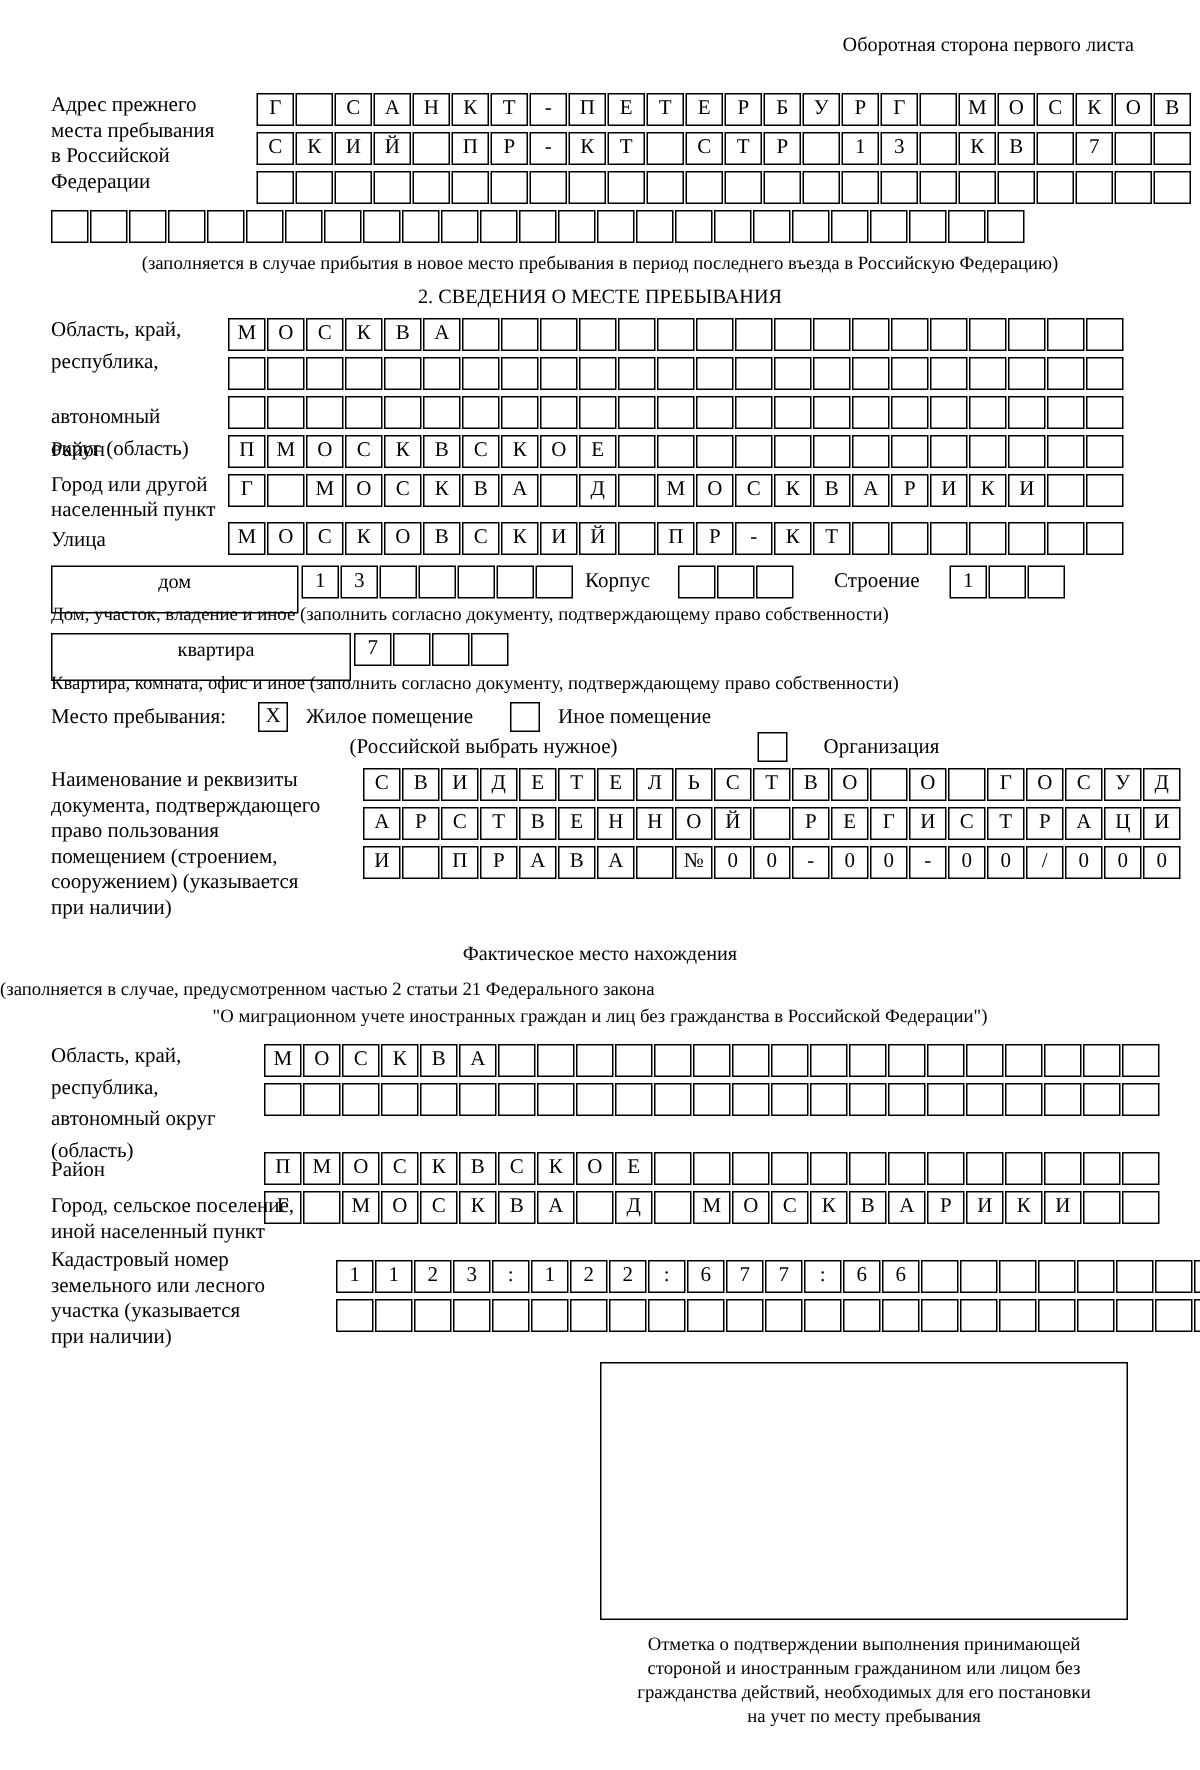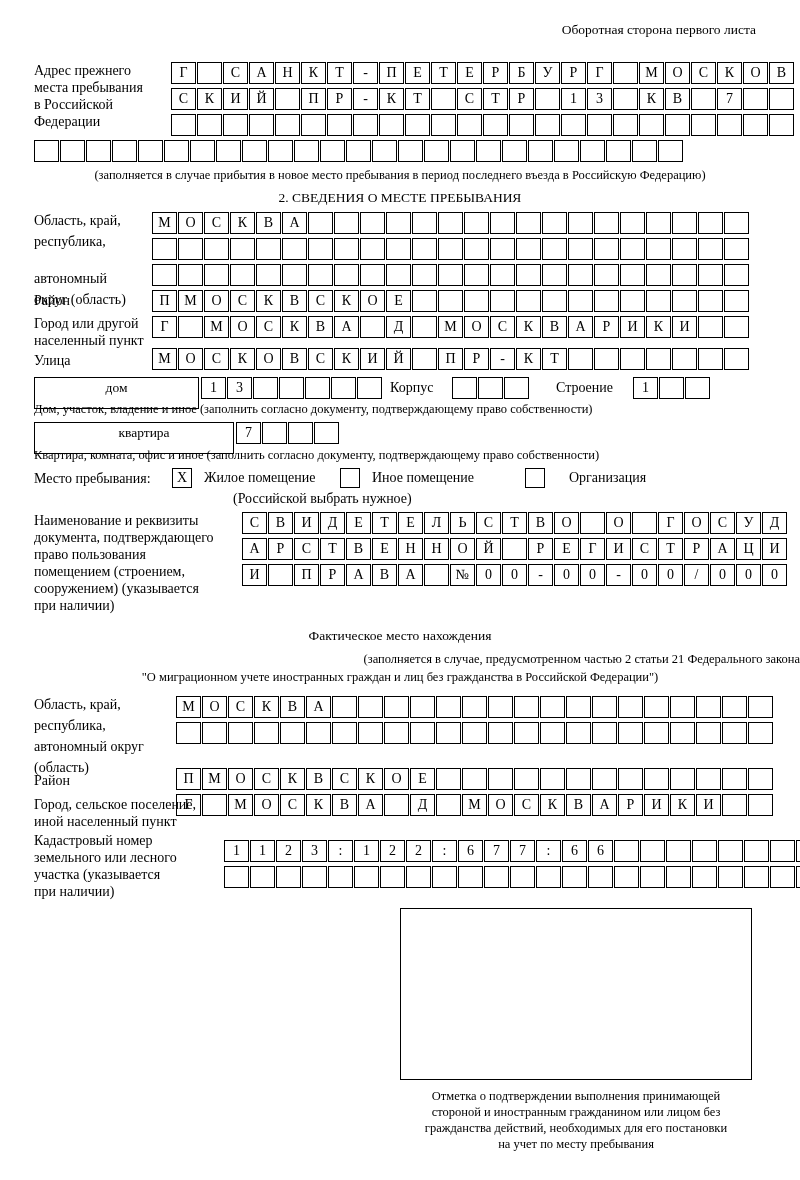--- a/index.html
+++ b/index.html
@@ -379,21 +379,21 @@
 
   <div class="row lbl" style="top:470px;left:34px;">Место пребывания:</div>
   <div class="row" style="top:468px;left:172px;">
     <span class="checkbox">X</span>
     <span class="lbl" style="margin-left:8px;">Жилое помещение</span>
   </div>
   <div class="row" style="top:468px;left:340px;">
     <span class="checkbox"></span>
     <span class="lbl" style="margin-left:8px;">Иное помещение</span>
   </div>
-  <div class="row" style="top:468px;left:505px;margin-left:20px;">
+  <div class="row" style="top:488px;left:505px;">
     <span class="checkbox"></span>
     <span class="lbl" style="margin-left:20px;">Организация</span>
   </div>
   <div class="row lbl" style="top:490px;left:233px;">(Российской выбрать нужное)</div>
 
   <div class="row" style="top:512px;left:34px;width:205px;">
     <div class="lbl">Наименование и реквизиты</div>
     <div class="lbl">документа, подтверждающего</div>
     <div class="lbl">право пользования</div>
     <div class="lbl">помещением (строением,</div>
@@ -464,21 +464,21 @@
       <div class="cell">-</div>
       <div class="cell">0</div>
       <div class="cell">0</div>
       <div class="cell">/</div>
       <div class="cell">0</div>
       <div class="cell">0</div>
       <div class="cell">0</div>
     </div>
 
   <div class="row sect-title" style="top:628px;left:0;width:800px;text-align:center;">Фактическое место нахождения</div>
-  <div class="row note" style="top:652px;left:0;width:800px;text-align:right;">(заполняется в случае, предусмотренном частью 2 статьи 21 Федерального закона</div>
+  <div class="row note" style="top:652px;left:0;width:800px;text-align:left;">(заполняется в случае, предусмотренном частью 2 статьи 21 Федерального закона</div>
   <div class="row note" style="top:670px;left:0;width:800px;text-align:center;">"О миграционном учете иностранных граждан и лиц без гражданства в Российской Федерации")</div>
 
   <div class="row" style="top:696px;left:34px;width:160px;">
     <div class="lbl">Область, край,</div>
     <div class="lbl" style="margin-top:4px;">республика,</div>
     <div class="lbl" style="margin-top:4px;">автономный округ</div>
     <div class="lbl" style="margin-top:4px;">(область)</div>
   </div>
   <div class="row cells" style="top:696px;left:176px;" id="s3r0">
       <div class="cell">М</div>

